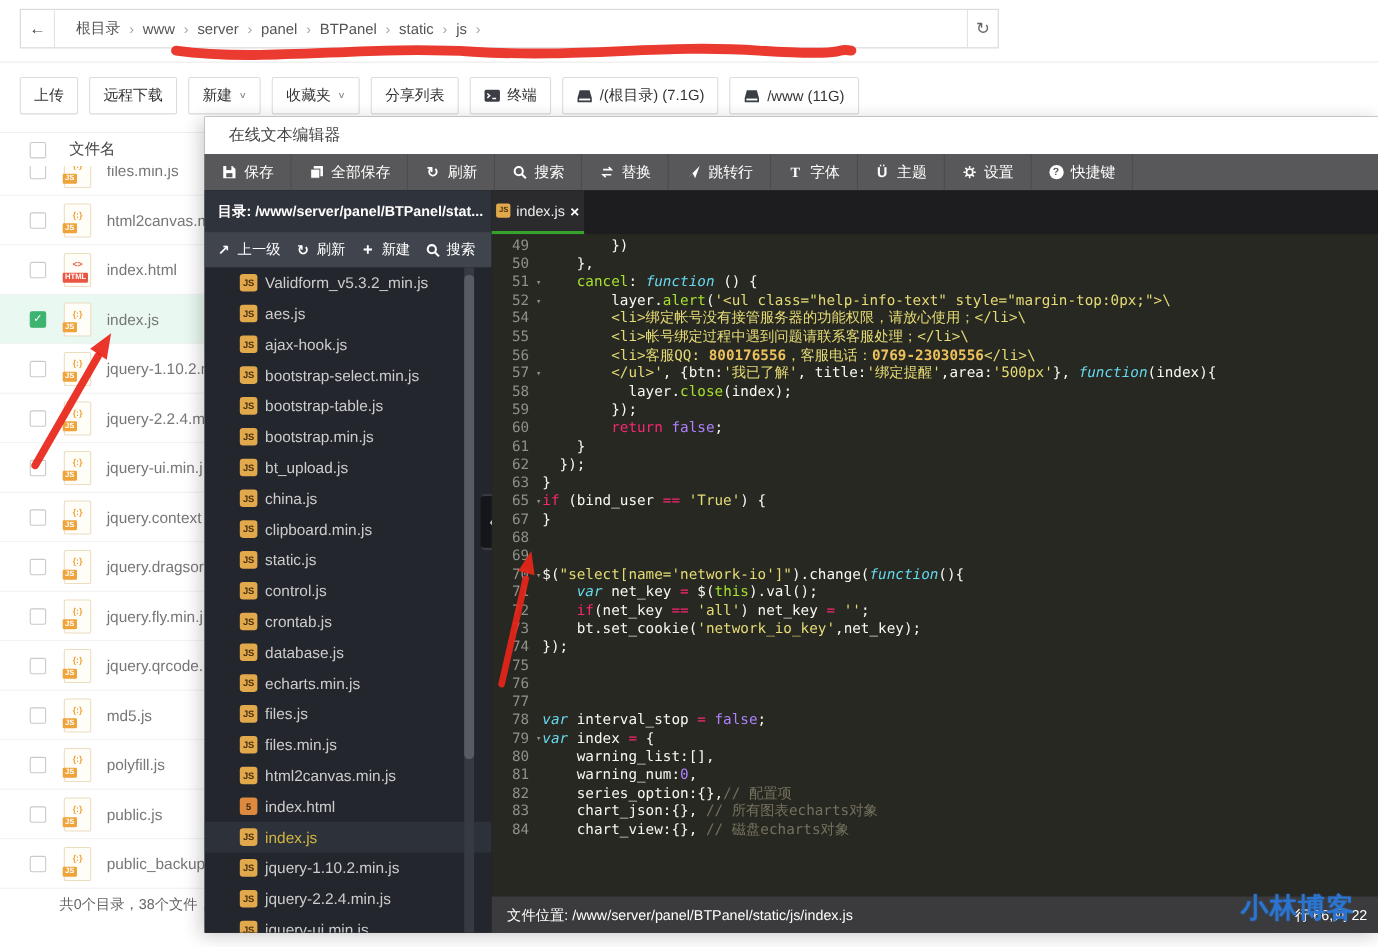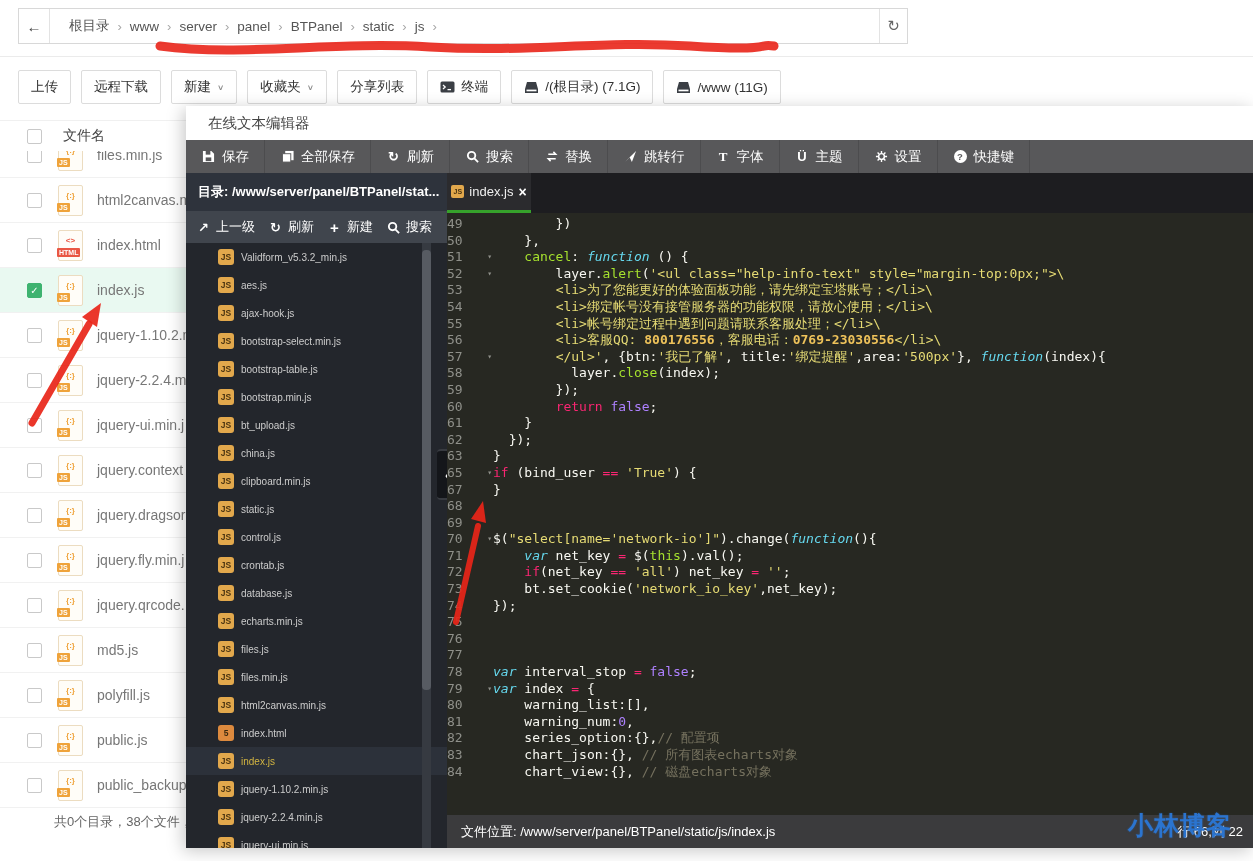--- a/index.html
+++ b/index.html
@@ -59,41 +59,41 @@
   
   .tree{position:absolute;left:0;top:67px;width:261px;bottom:0;background:#23262c;overflow:hidden;}
   .tree-dir{height:38px;background:#2e333c;color:#fff;font-weight:bold;font-size:13px;line-height:38px;
             padding:0 12px;white-space:nowrap;overflow:hidden;}
   .tree-toolbar{height:32px;background:#40454d;display:flex;align-items:center;padding:0 10px;gap:13px;}
   .tree-tb-btn{display:inline-flex;align-items:center;gap:5px;color:#fff;font-size:13px;cursor:pointer;white-space:nowrap;}
   .tree-list{position:absolute;left:0;top:70px;right:0;bottom:0;overflow:hidden;}
   .tree-item{height:28px;display:flex;align-items:center;padding-left:32px;gap:7px;cursor:pointer;}
   .tree-item.selected{background:#2c313a;}
   .tree-item.selected .tree-name{color:#d2b441;}
-  .tree-name{font-size:10px;color:#ccc;white-space:nowrap;}
+  .tree-name{font-size:14px;color:#ccc;white-space:nowrap;}
   .sq{width:16px;height:16px;border-radius:3px;background:#e2a84c;color:#4a3310;font-size:8.5px;font-weight:bold;
       display:flex;align-items:center;justify-content:center;flex:none;}
   .sq.html{background:#dd8a3e;color:#3c2a10;}
   .tree-scroll{position:absolute;right:16px;top:70px;width:9px;bottom:0;background:#363a41;}
   .tree-thumb{position:absolute;left:0;top:7px;width:9px;height:440px;background:#575b62;border-radius:4px;}
   .collapse-handle{position:absolute;left:251px;top:343px;width:21px;height:47px;background:#14161a;
                    border:2px solid #383b41;border-left:none;border-radius:4px 12px 12px 4px;color:#fff;
                    display:flex;align-items:center;justify-content:center;font-size:15px;font-weight:bold;cursor:pointer;}
   
   .tabbar{position:absolute;left:261px;top:67px;right:0;height:40px;background:#1d1d20;display:flex;}
   .tab{width:84px;height:37px;background:#2b2b2e;border-bottom:3px solid #36a22b;display:flex;align-items:center;
        justify-content:center;gap:5px;cursor:pointer;}
   .tab .sq{width:13px;height:13px;font-size:7px;border-radius:2px;}
   .tab-label{color:#eee;font-size:13px;}
   .tab-close{color:#fff;font-size:14px;font-weight:bold;line-height:1;cursor:pointer;}
   .code{position:absolute;left:261px;top:107px;right:0;height:602px;background:#272822;overflow:hidden;
         font-family:"DejaVu Sans Mono","Liberation Mono",monospace;font-size:13px;line-height:16.6px;padding-top:3px;}
   .cl{display:flex;height:16.6px;white-space:pre;}
   .cl.active{background:#1e1f23;}
-  .gut{position:relative;width:46px;flex:none;color:#8f908a;text-align:left;padding-right:12px;box-sizing:border-box;
+  .gut{position:relative;width:46px;flex:none;color:#8f908a;text-align:right;padding-right:12px;box-sizing:border-box;
        user-select:none;}
   .fold{position:absolute;right:1px;top:0;font-size:8px;color:#8f908a;}
   .ct{flex:1;}
   .s-fg{color:#f8f8f2;} .s-green{color:#a6e22e;} .s-cyan{color:#66d9ef;font-style:italic;}
   .s-pink{color:#f92672;} .s-yellow{color:#e6db74;} .s-purple{color:#ae81ff;}
   .s-orange{color:#eec25a;font-weight:bold;} .s-comment{color:#75715e;}
   .s-sel{color:#f8f8f2;background:#49483e;}
   
   .statusbar{position:absolute;left:261px;right:0;top:709px;height:33px;background:#3b3b3d;color:#fff;
              font-size:13px;display:flex;align-items:center;padding:0 14px;box-sizing:border-box;}
@@ -527,21 +527,20 @@
         <span class="tab-label">index.js</span>
         <span class="tab-close">×</span>
       </div>
     </div>
 
     <div class="code" id="code">
         <div class="cl"><span class="gut">49</span><span class="ct"><span class="s-fg">        })</span></span></div>
         <div class="cl"><span class="gut">50</span><span class="ct"><span class="s-fg">    },</span></span></div>
         <div class="cl"><span class="gut">51<span class="fold">▾</span></span><span class="ct"><span class="s-fg">    </span><span class="s-green">cancel</span><span class="s-fg">: </span><span class="s-cyan">function</span><span class="s-fg"> () {</span></span></div>
         <div class="cl"><span class="gut">52<span class="fold">▾</span></span><span class="ct"><span class="s-fg">        layer.</span><span class="s-green">alert</span><span class="s-fg">(</span><span class="s-yellow">'&lt;ul class="help-info-text" style="margin-top:0px;"&gt;\</span></span></div>
-        <div class="cl"><span class="gut">53</span><span class="ct"><span class="s-fg">        </span><span class="s-yellow">&lt;li&gt;为了您能更好的体验面板功能，请先绑定宝塔账号；&lt;/li&gt;\</span></span></div>
         <div class="cl"><span class="gut">54</span><span class="ct"><span class="s-fg">        </span><span class="s-yellow">&lt;li&gt;绑定帐号没有接管服务器的功能权限，请放心使用；&lt;/li&gt;\</span></span></div>
         <div class="cl"><span class="gut">55</span><span class="ct"><span class="s-fg">        </span><span class="s-yellow">&lt;li&gt;帐号绑定过程中遇到问题请联系客服处理；&lt;/li&gt;\</span></span></div>
         <div class="cl"><span class="gut">56</span><span class="ct"><span class="s-fg">        </span><span class="s-yellow">&lt;li&gt;客服QQ: </span><span class="s-orange">800176556</span><span class="s-yellow">，客服电话：</span><span class="s-orange">0769-23030556</span><span class="s-yellow">&lt;/li&gt;\</span></span></div>
         <div class="cl"><span class="gut">57<span class="fold">▾</span></span><span class="ct"><span class="s-fg">        </span><span class="s-yellow">&lt;/ul&gt;'</span><span class="s-fg">, {btn:</span><span class="s-yellow">'我已了解'</span><span class="s-fg">, title:</span><span class="s-yellow">'绑定提醒'</span><span class="s-fg">,area:</span><span class="s-yellow">'500px'</span><span class="s-fg">}, </span><span class="s-cyan">function</span><span class="s-fg">(index){</span></span></div>
         <div class="cl"><span class="gut">58</span><span class="ct"><span class="s-fg">          layer.</span><span class="s-green">close</span><span class="s-fg">(index);</span></span></div>
         <div class="cl"><span class="gut">59</span><span class="ct"><span class="s-fg">        });</span></span></div>
         <div class="cl"><span class="gut">60</span><span class="ct"><span class="s-fg">        </span><span class="s-pink">return</span><span class="s-fg"> </span><span class="s-purple">false</span><span class="s-fg">;</span></span></div>
         <div class="cl"><span class="gut">61</span><span class="ct"><span class="s-fg">    }</span></span></div>
         <div class="cl"><span class="gut">62</span><span class="ct"><span class="s-fg">  });</span></span></div>
         <div class="cl"><span class="gut">63</span><span class="ct"><span class="s-fg">}</span></span></div>

